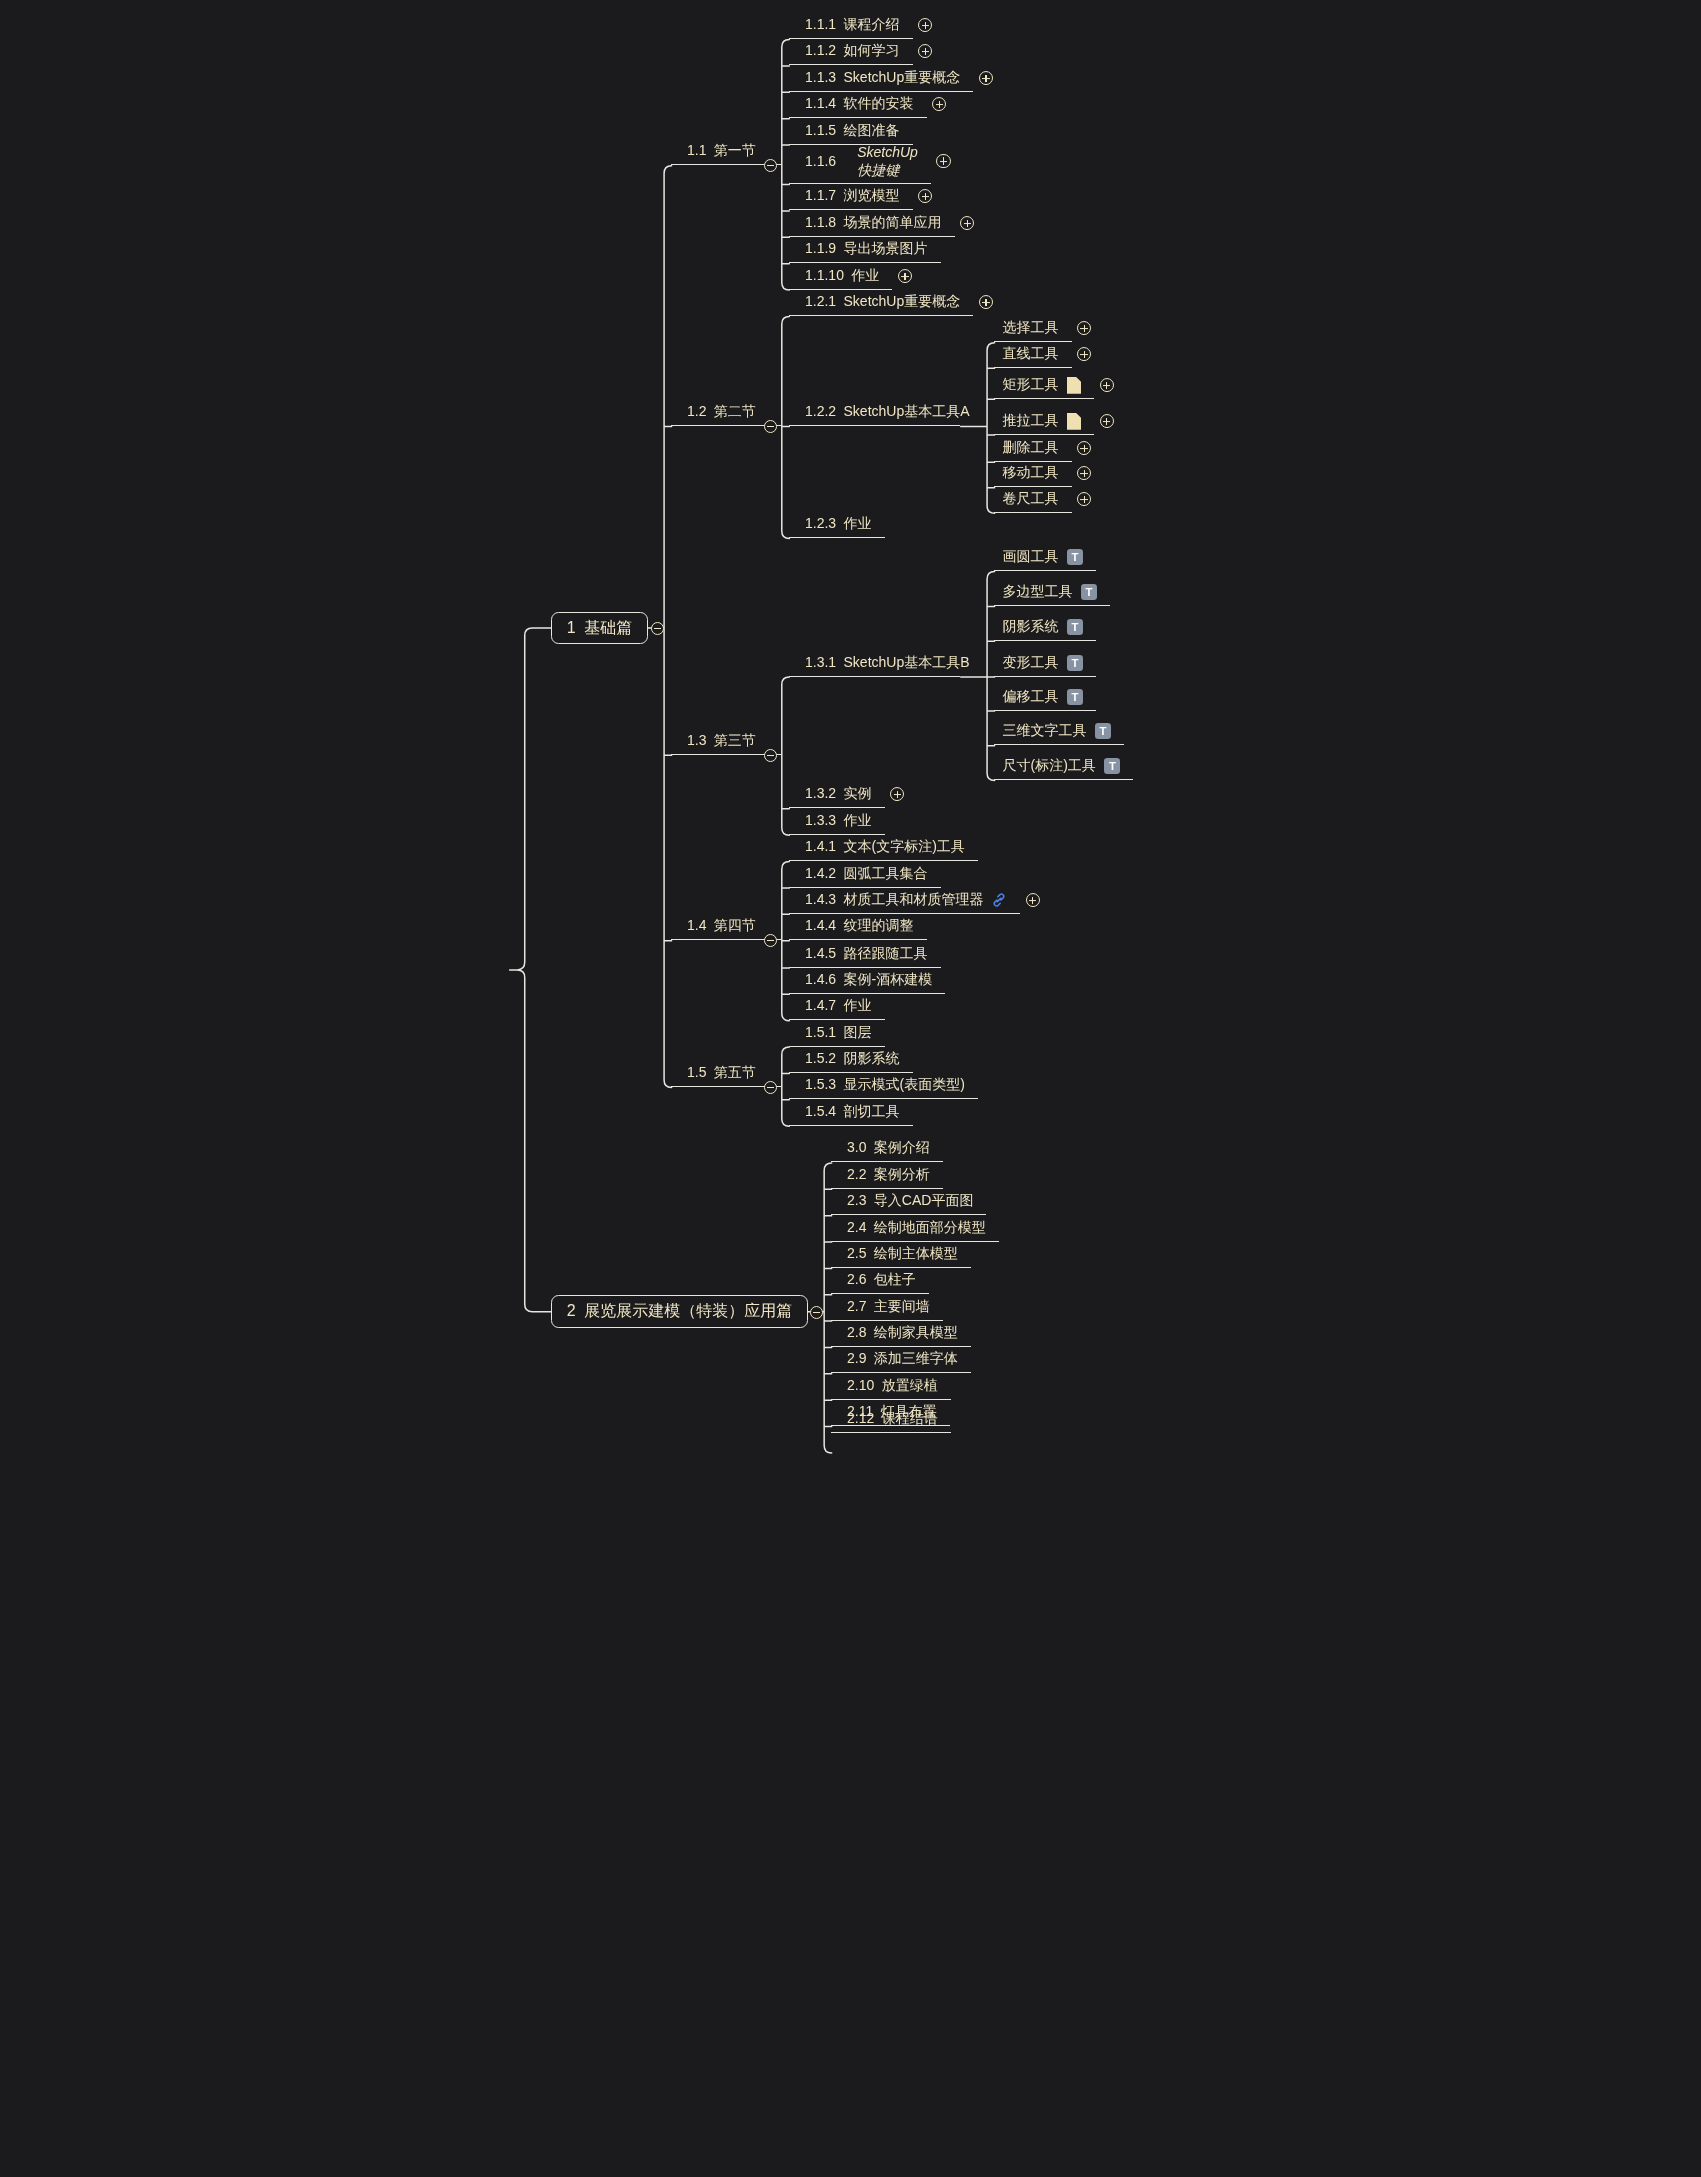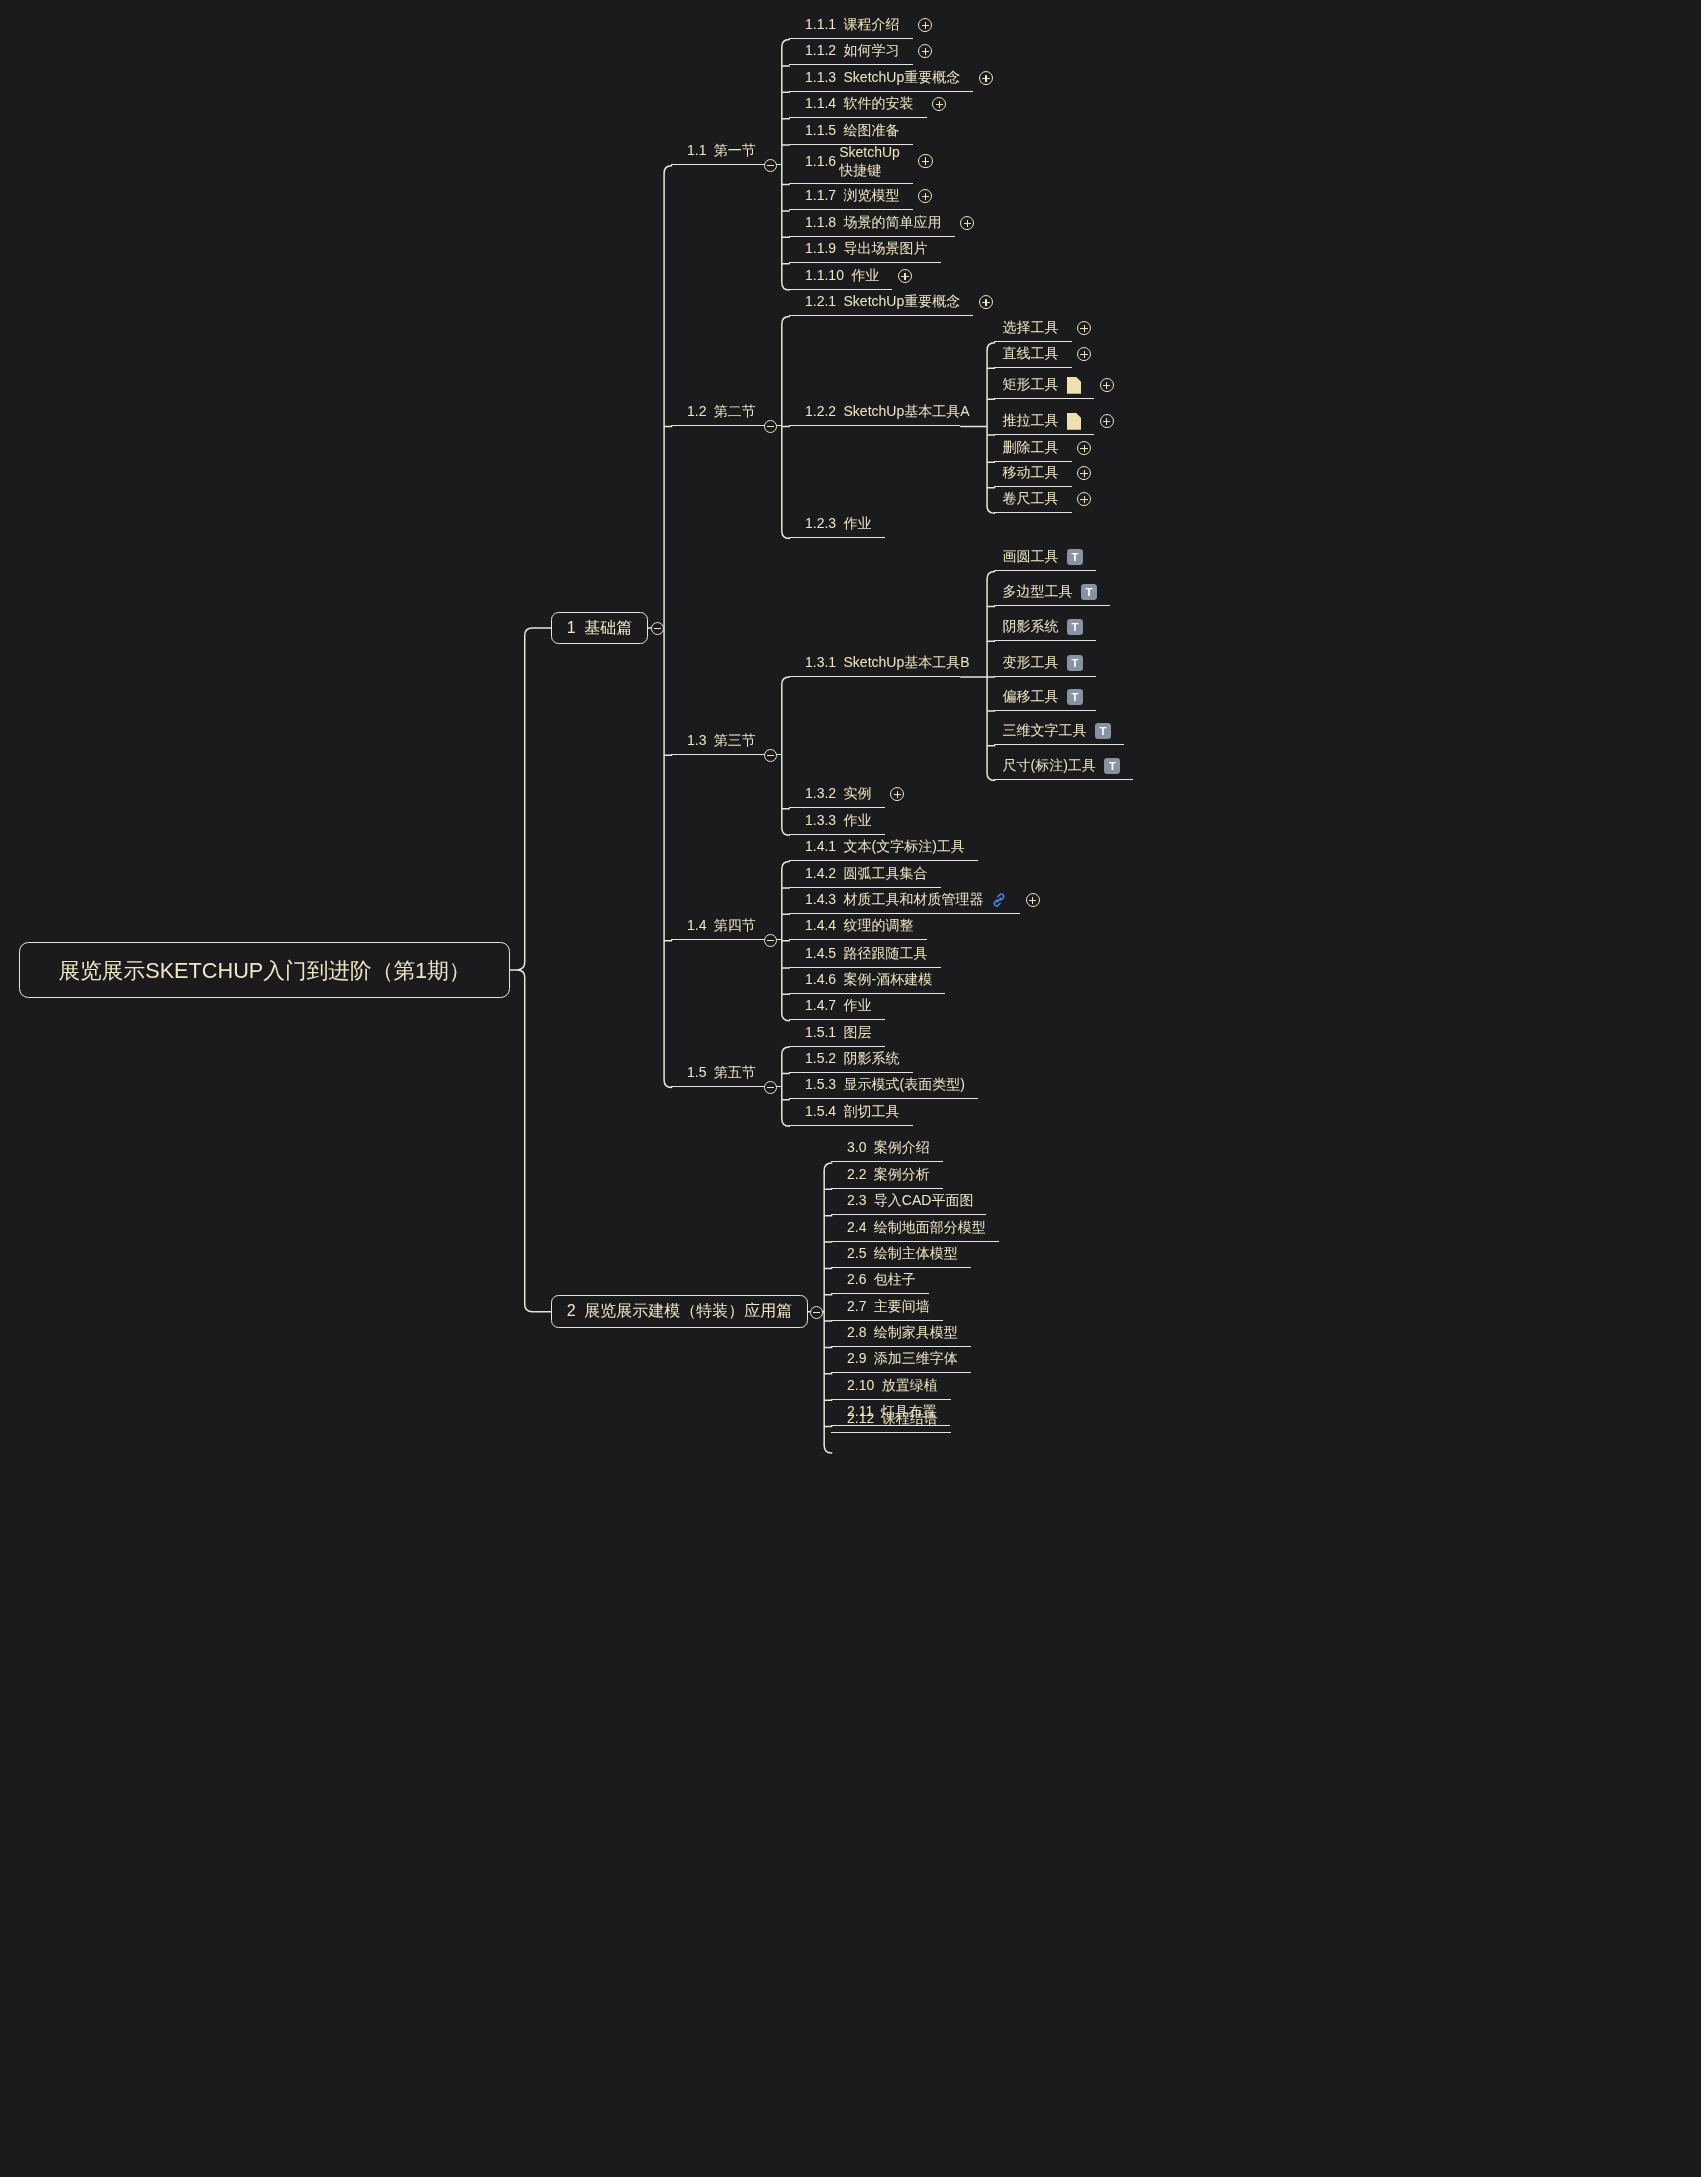--- a/index.html
+++ b/index.html
@@ -23,21 +23,21 @@
   .leaf{
     position:absolute;height:25.4px;box-sizing:border-box;
     border-bottom:1.5px solid var(--line);
     display:flex;align-items:center;
     padding:0 13px 1.9px 16px;
     color:var(--ink);font-size:14px;white-space:nowrap;
   }
   .leaf.l4{padding-left:8.5px;align-items:center;}
   .leaf.two{height:43px;}
   .lbl{word-spacing:0.25em;}
-  .pre{white-space:pre-line;line-height:1.3;margin-left:3px;}
+  .pre{white-space:pre-line;line-height:1.3;margin-left:21px;font-style:italic;}
   .plus{
     position:absolute;left:100%;margin-left:5.6px;top:50%;transform:translateY(-56%);
     width:12.2px;height:12.2px;border:1.2px solid var(--ink);border-radius:50%;
     box-sizing:content-box;
   }
   .plus::before{content:"";position:absolute;left:2.4px;right:2.4px;top:50%;height:1.2px;margin-top:-0.6px;background:var(--ink);}
   .plus::after{content:"";position:absolute;top:2.4px;bottom:2.4px;left:50%;width:1.2px;margin-left:-0.6px;background:var(--ink);}
   .minus{
     position:absolute;width:11.3px;height:11.3px;border:1.2px solid var(--ink);
     border-radius:50%;background:var(--bg);box-sizing:content-box;
@@ -68,23 +68,20 @@
       <path d="M838 336 Q830 336 830 344 V564 Q830 572 838 572 M830 453 H838"></path>
       <path d="M1020 453 H1048 M1056 364 Q1048 364 1048 372 V537 Q1048 545 1056 545 M1048 391 H1056 M1048 424 H1056 M1048 462 H1056 M1048 491 H1056 M1048 518 H1056"></path>
       <path d="M838 719 Q830 719 830 727 V879 Q830 887 838 887 M830 859 H838"></path>
       <path d="M1020 719 H1048 M1056 607 Q1048 607 1048 615 V821 Q1048 829 1056 829 M1048 644 H1056 M1048 681 H1056 M1048 719 H1056 M1048 755 H1056 M1048 792 H1056"></path>
       <path d="M838 915 Q830 915 830 923 V1076 Q830 1084 838 1084 M830 943 H838 M830 971 H838 M830 999 H838 M830 1028 H838 M830 1056 H838"></path>
       <path d="M838 1112 Q830 1112 830 1120 V1188 Q830 1196 838 1196 M830 1140 H838 M830 1168 H838"></path>
       <path d="M858 1393 H875 M883 1235 Q875 1235 875 1243 V1535 Q875 1543 883 1543 M875 1263 H883 M875 1291 H883 M875 1319 H883 M875 1347 H883 M875 1375 H883 M875 1403 H883 M875 1431 H883 M875 1459 H883 M875 1487 H883 M875 1515 H883"></path>
     </g>
   </svg>
 
-  <div class="box rootbox" style="left:19px;top:942px;width:491px;height:56px">
-    <span class="lbl">展览展示SKETCHUP入门到进阶（第1期）</span>
-  </div>
   <div class="box mainbox" style="left:551px;top:612px;width:97px;height:32px">
     <span class="lbl">1 基础篇</span>
   </div>
   <div class="box mainbox" style="left:551px;top:1295px;width:257px;height:33px">
     <span class="lbl">2 展览展示建模（特装）应用篇</span>
   </div>
   <span class="minus" style="left:651px;top:622px"></span>
   <span class="minus" style="left:810px;top:1306px"></span>
 
   <div class="leaf" style="left:671px;top:140px;width:110px">

